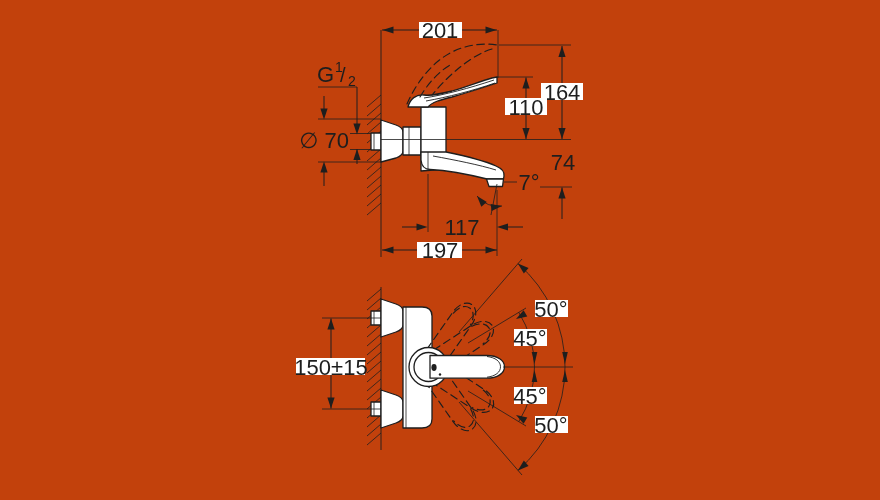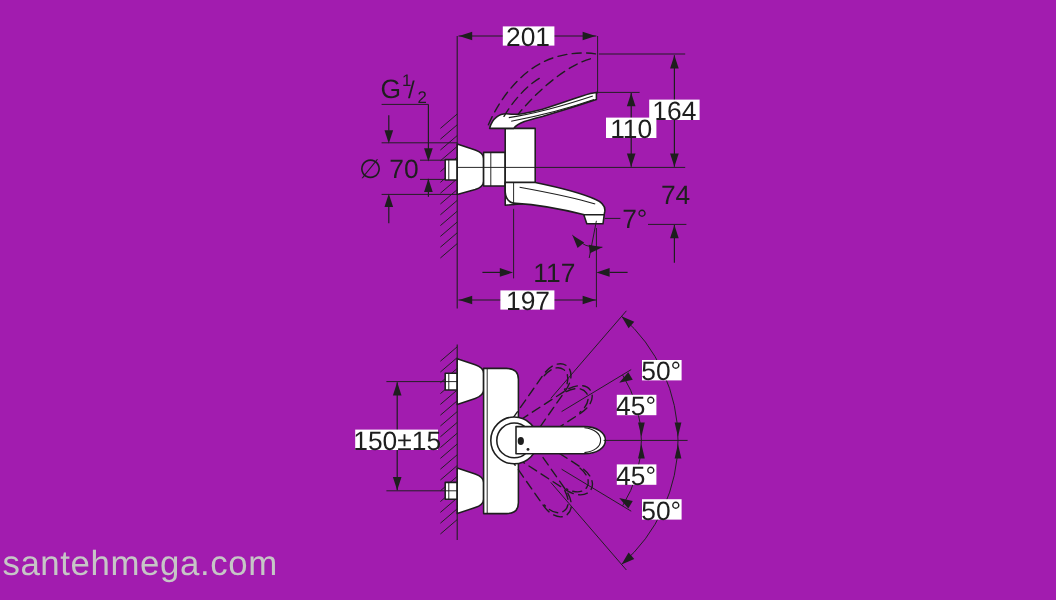--- a/index.html
+++ b/index.html
@@ -1,17 +1,17 @@
 <!DOCTYPE html>
 <html><head>
 <meta charset="utf-8">
 <title>Faucet dimensional drawing</title>
 <style>
   html,body{margin:0;padding:0;background:#ffffff;}
-  .stage{position:relative;width:880px;height:500px;background:#a21caf;overflow:hidden;
+  .stage{position:relative;width:880px;height:500px;background:#c2410c;overflow:hidden;
          font-family:"Liberation Sans","DejaVu Sans",sans-serif;}
   svg{position:absolute;left:0;top:0;}
   svg text{fill:#1e1e1e;font-family:"Liberation Sans","DejaVu Sans",sans-serif;font-size:22px;}
   svg text.small-frac{font-size:14px;}
   svg text.slash{font-size:20px;}
   .outline{fill:#ffffff;stroke:#1e1e1e;stroke-width:1.3;stroke-linejoin:round;}
   .thinline{fill:none;stroke:#1e1e1e;stroke-width:0.9;}
   .hairline{fill:none;stroke:#1e1e1e;stroke-width:0.8;}
   .dim{fill:none;stroke:#1e1e1e;stroke-width:1;}
   .dashed{fill:none;stroke:#1e1e1e;stroke-width:1.15;stroke-dasharray:7.5 4.5;stroke-linecap:round;}
@@ -229,14 +229,13 @@
       <line class="hairline" x1="322" y1="409" x2="381" y2="409"></line>
       <line class="dim" x1="331" y1="318.5" x2="331" y2="408.5"></line>
       <use href="#ah" class="ah" transform="translate(331,318.5) rotate(-90)"></use>
       <use href="#ah" class="ah" transform="translate(331,408.5) rotate(90)"></use>
       <rect class="mask" x="296" y="358" width="69" height="17"></rect>
       <text x="331" y="375" text-anchor="middle">150±15</text>
     </g>
   </g>
 </svg>
 
-<div class="watermark">santehmega.com</div>
 </div>
 
 </body></html>

